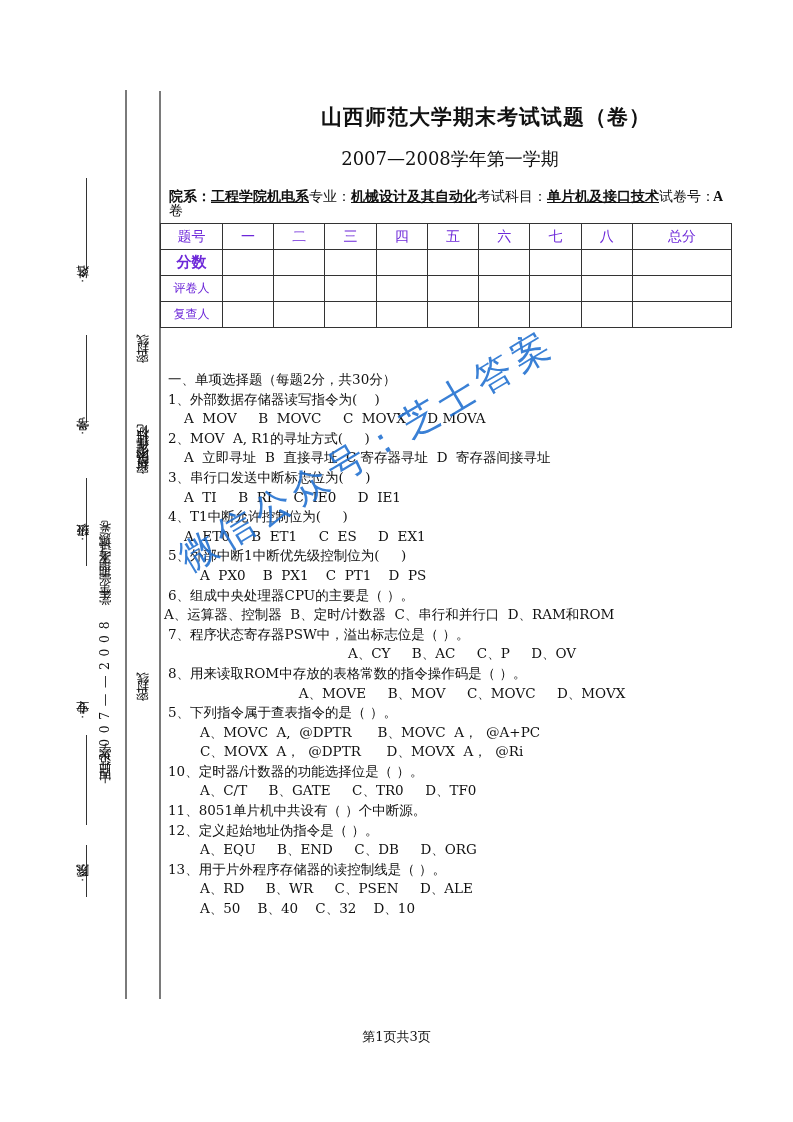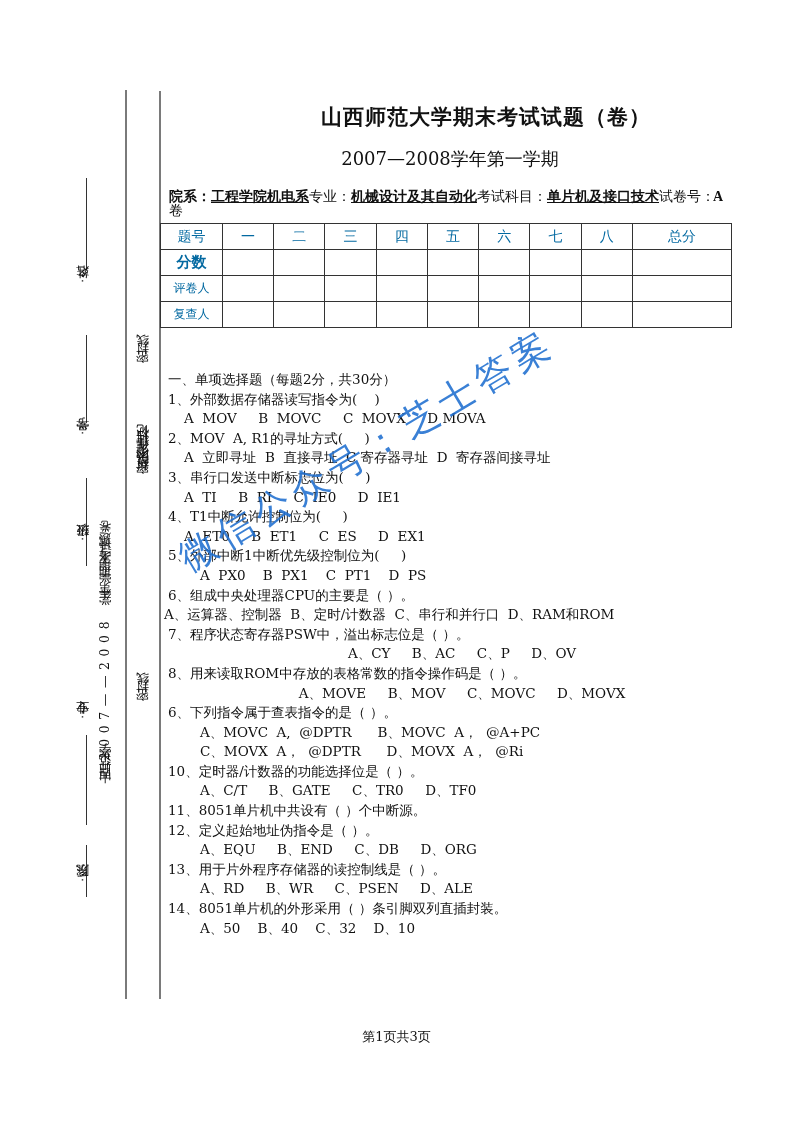--- a/index.html
+++ b/index.html
@@ -36,21 +36,21 @@
   .infoline .u { text-decoration: underline; }
   .infoline .n { font-weight: normal; }
   .infoline .paper-id { position: absolute; right: 6px; top: 0; }
 
   table.score {
     position: absolute; left: 160px; top: 223px; border-collapse: collapse;
     width: 572px; font-family: "DejaVu Sans", "Liberation Sans", sans-serif;
   }
   table.score td {
     border: 1px solid #333; height: 25px; padding: 0; text-align: center;
-    font-size: 14px; color: #0369a1;
+    font-size: 14px; color: #6d28d9;
   }
   table.score td.first { width: 61px; }
   table.score td.small { font-size: 12px; }
   table.score td.bold { font-weight: bold; font-size: 15px; }
 
   .body {
     position: absolute; left: 168px; top: 354px; width: 570px;
     font-size: 13.5px; line-height: 19.6px; margin-top: 16px;
   }
   .body .line { white-space: pre; height: 19.6px; }
@@ -175,34 +175,33 @@
 
   <div class="line">6、组成中央处理器CPU的主要是（ ）。</div>
   <div class="line" style="margin-left:-4px;">A、运算器、控制器  B、定时/计数器  C、串行和并行口  D、RAM和ROM</div>
 
   <div class="line">7、程序状态寄存器PSW中，溢出标志位是（ ）。</div>
   <div class="line opt3">A、CY     B、AC     C、P     D、OV</div>
 
   <div class="line">8、用来读取ROM中存放的表格常数的指令操作码是（ ）。</div>
   <div class="line opt3">A、MOVE     B、MOV     C、MOVC     D、MOVX</div>
 
-  <div class="line">6、下列指令属于查表指令的是（ ）。</div>
+  <div class="line">5、下列指令属于查表指令的是（ ）。</div>
   <div class="line opt2">A、MOVC  A,  @DPTR      B、MOVC  A，  @A+PC</div>
   <div class="line opt2">C、MOVX  A，  @DPTR      D、MOVX  A，  @Ri</div>
 
   <div class="line">10、定时器/计数器的功能选择位是（ ）。</div>
   <div class="line opt2">A、C/T     B、GATE     C、TR0     D、TF0</div>
 
   <div class="line">11、8051单片机中共设有（ ）个中断源。</div>
 
   <div class="line">12、定义起始地址伪指令是（ ）。</div>
   <div class="line opt2">A、EQU     B、END     C、DB     D、ORG</div>
 
   <div class="line">13、用于片外程序存储器的读控制线是（ ）。</div>
   <div class="line opt2">A、RD     B、WR     C、PSEN     D、ALE</div>
 
-  <div class="line">14、8051单片机的外形采用（ ）条引脚双列直插封装。</div>
   <div class="line opt2">A、50    B、40    C、32    D、10</div>
 </div>
 
 <div class="watermark">微信公众号：芝士答案</div>
 
 <div class="footer">第1页共3页</div>
 
 </body></html>

